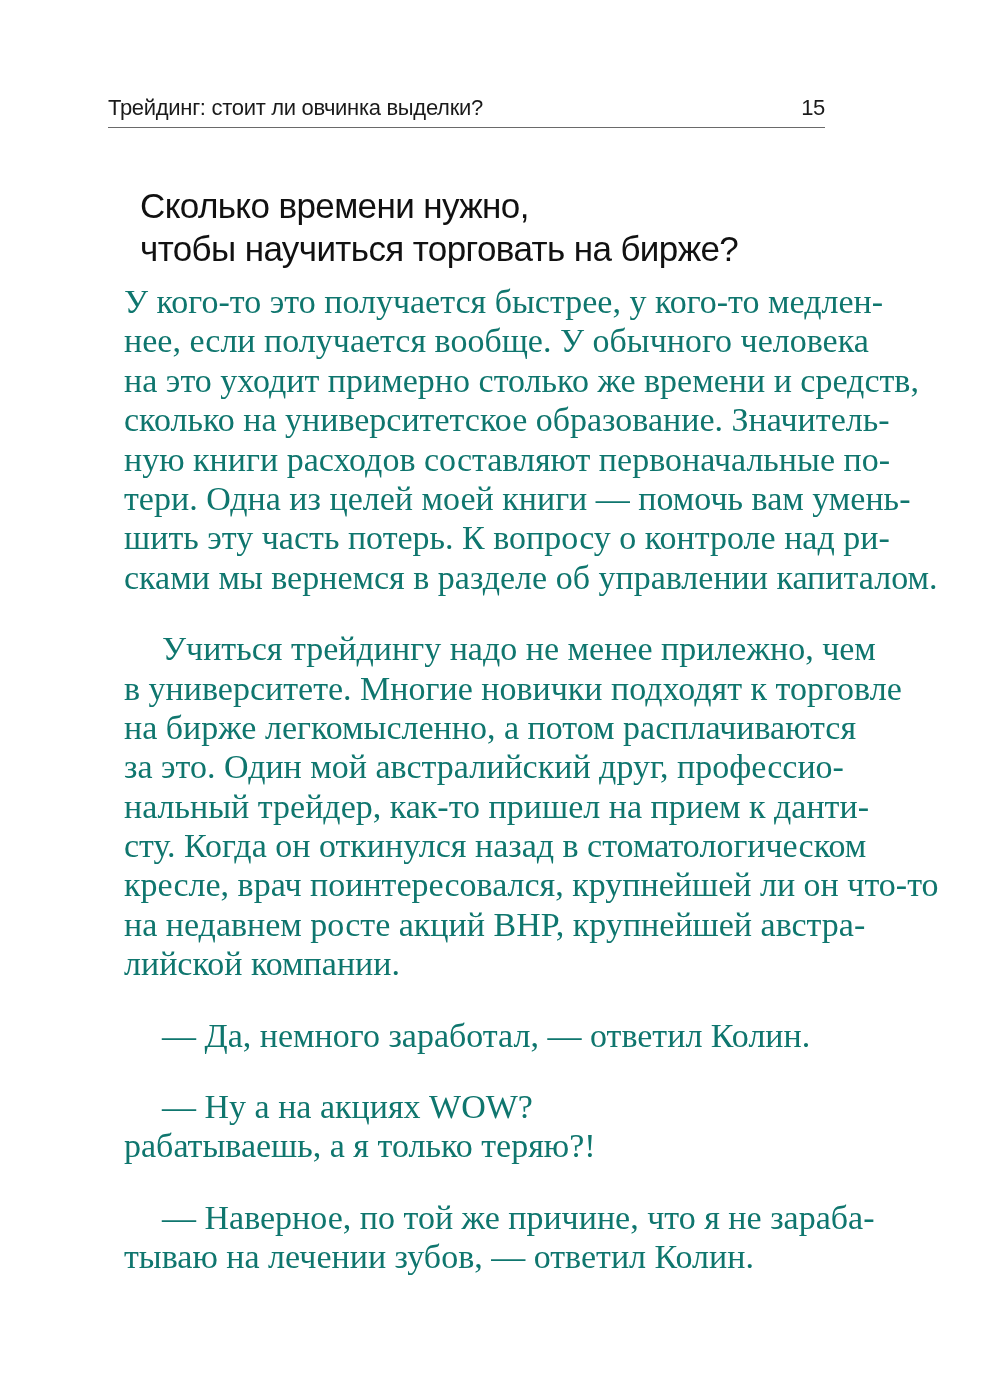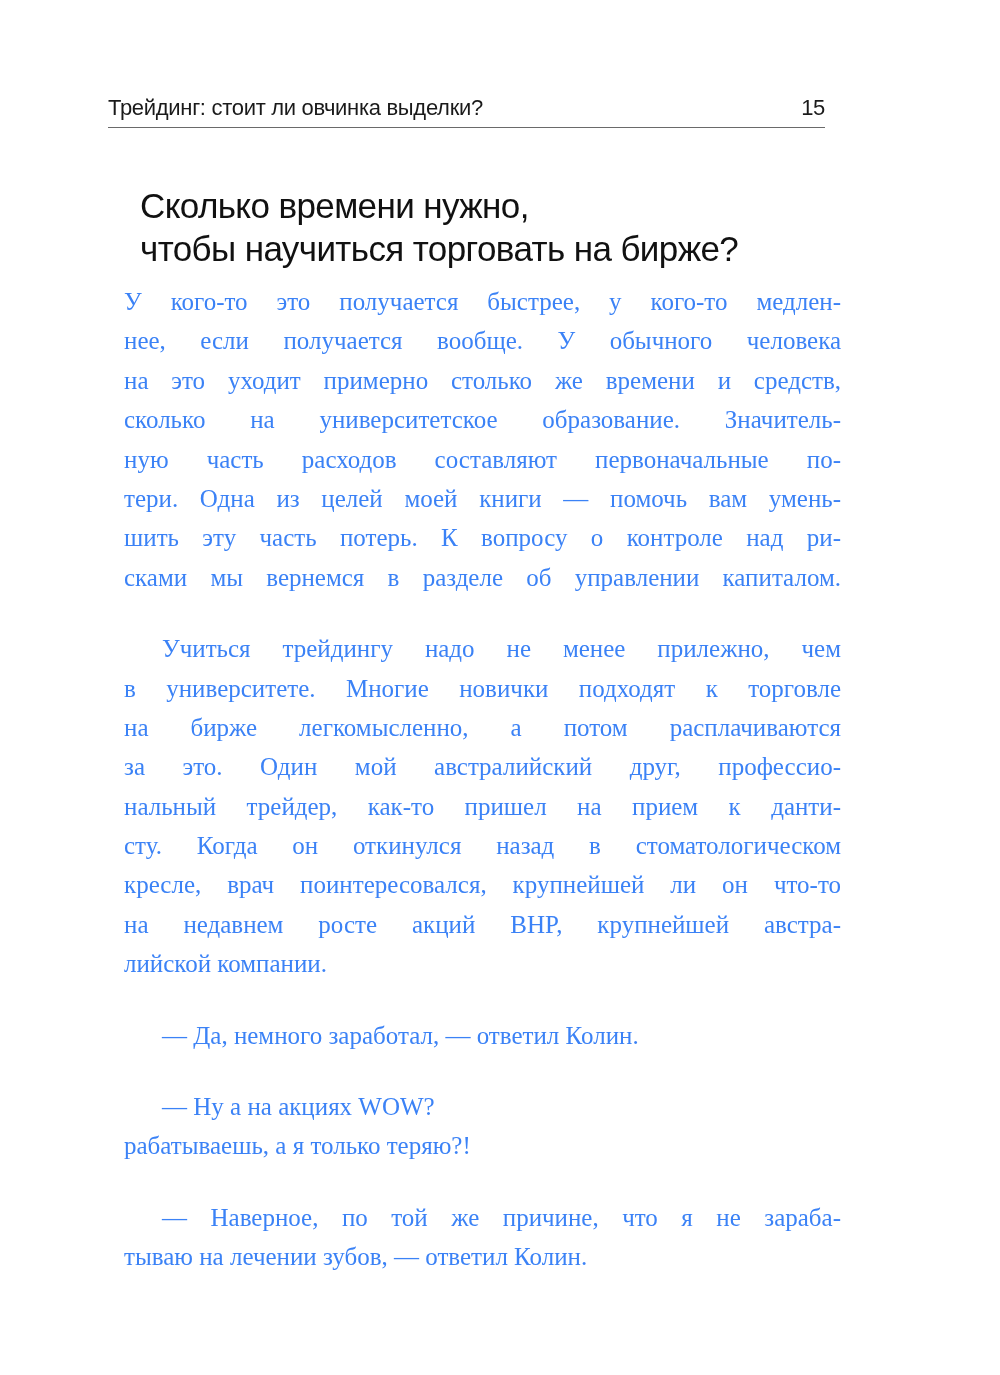--- a/index.html
+++ b/index.html
@@ -12,21 +12,21 @@
     .running-head .title { position: absolute; left: 0; top: 8px; }
     .running-head .page-num { position: absolute; right: 0; top: 8px; }
     .heading {
       position: absolute; left: 124px; top: 168px; width: 720px;
       font-family: "Liberation Sans", sans-serif; font-size: 35px; line-height: 43px;
       letter-spacing: -0.6px; font-weight: normal; margin: 16px; color: #111;
     }
     .heading span { display: block; white-space: nowrap; }
     .body-text {
       position: absolute; left: 124px; top: 282px; width: 717px;
-      font-family: "Liberation Serif", serif; font-size: 25px; color: #3b82f6;
+      font-family: "Liberation Serif", serif; font-size: 34px; color: #0f766e;
     }
     .line {
       display: block; height: 39.4px; line-height: 39.4px; white-space: nowrap;
       text-align: justify; text-align-last: justify; overflow: visible;
     }
     .line.last { text-align-last: left; }
     .line.indent { padding-left: 38px; margin-top: 32px; }
   </style>
 </head>
 <body>
@@ -40,21 +40,21 @@
   <span>Сколько времени нужно,</span>
   <span>чтобы научиться торговать на бирже?</span>
 </h2>
 
 <div class="body-text">
   <div>
     <span class="line">У кого-то это получается быстрее, у кого-то медлен-</span>
     <span class="line">нее, если получается вообще. У обычного человека</span>
     <span class="line">на это уходит примерно столько же времени и средств,</span>
     <span class="line">сколько на университетское образование. Значитель-</span>
-    <span class="line">ную часть расходов составляют первоначальные по-</span>
+    <span class="line">ную книги расходов составляют первоначальные по-</span>
     <span class="line">тери. Одна из целей моей книги — помочь вам умень-</span>
     <span class="line">шить эту часть потерь. К вопросу о контроле над ри-</span>
     <span class="line">сками мы вернемся в разделе об управлении капиталом.</span>
   </div>
   <div>
     <span class="line indent">Учиться трейдингу надо не менее прилежно, чем</span>
     <span class="line">в университете. Многие новички подходят к торговле</span>
     <span class="line">на бирже легкомысленно, а потом расплачиваются</span>
     <span class="line">за это. Один мой австралийский друг, профессио-</span>
     <span class="line">нальный трейдер, как-то пришел на прием к данти-</span>

